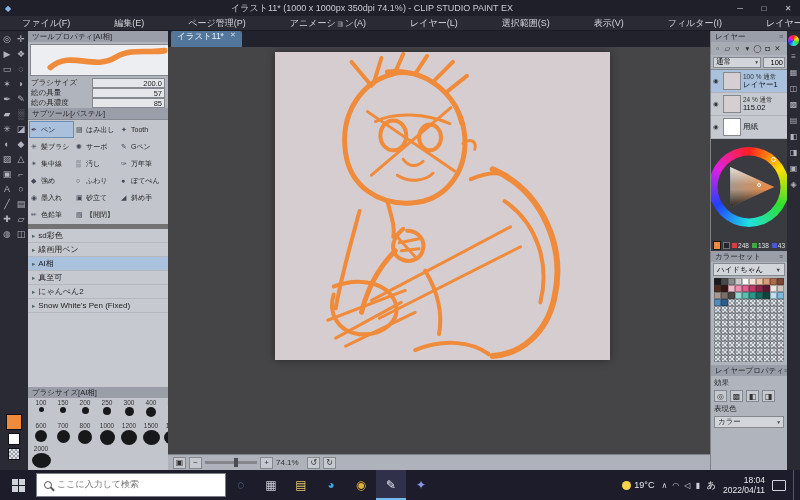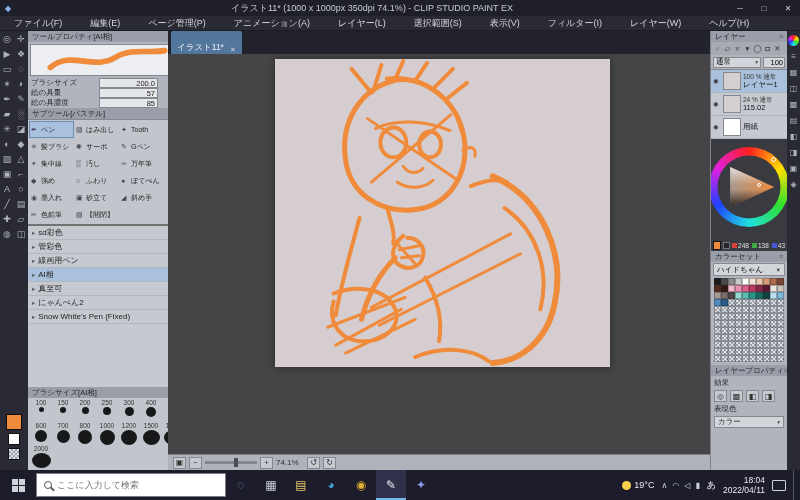--- a/index.html
+++ b/index.html
@@ -10,21 +10,21 @@
 
   
   .titlebar { position:absolute; top:0; left:0; right:0; height:16px; background:#1f1f29; color:#c8cbd2; display:flex; align-items:center; font-size:9px; }
   .app-badge { width:16px; text-align:center; color:#8ab4e8; font-size:8px; }
   .tb-title { flex:1; text-align:center; white-space:nowrap; overflow:hidden; }
   .win-controls { display:flex; }
   .win-btn { width:24px; height:16px; display:flex; align-items:center; justify-content:center; font-size:8px; color:#cfd2d8; }
 
   
   .menubar { position:absolute; top:16px; left:0; right:0; height:15px; background:#2a2a34; display:flex; align-items:center; color:#d4d6dc; font-size:9px; border-bottom:1px solid #1c1c24; }
-  .menu-item { padding:0 14px; white-space:nowrap; }
+  .menu-item { padding:0 22px; white-space:nowrap; }
 
   
   .toolbar { position:absolute; top:31px; left:28px; width:682px; height:19px; background:#2a2a34; display:flex; align-items:center; gap:2px; padding:0 4px; }
   .tb-ic { width:17px; height:15px; display:flex; align-items:center; justify-content:center; color:#b8bcc6; font-size:10px; border-radius:2px; }
   .tb-ic.active { background:#4a6a96; color:#fff; }
 
   
   .left-strip { position:absolute; top:31px; left:0; width:28px; bottom:30px; background:#2a2a34; display:flex; flex-direction:column; align-items:center; overflow:hidden; }
   .strip-tools { display:flex; flex-wrap:wrap; width:28px; }
   .ts-ic { width:14px; height:15px; display:flex; align-items:center; justify-content:center; color:#b0b4be; font-size:9px; }
@@ -34,42 +34,42 @@
   .checker-bg { background:conic-gradient(#9aa0a8 25%,#dde0e5 0 50%,#9aa0a8 0 75%,#dde0e5 0) 0 0/4px 4px; }
   .transparent-swatch { width:12px; height:12px; border:1px solid #101014; }
 
   
   .left-panels { position:absolute; top:31px; left:28px; width:160px; bottom:30px; background:#b0b4bc; border-right:1px solid #7e8188; display:flex; flex-direction:column; overflow:hidden; color:#222; }
   .panel-header { flex:0 0 11px; background:#999ea8; color:#23252a; display:flex; align-items:center; justify-content:space-between; padding:0 4px; font-size:7.5px; white-space:nowrap; overflow:hidden; }
   .ph-dots { color:#50535a; font-size:7px; }
   .brush-preview { flex:0 0 32px; margin:2px; background:#eceef1; border:1px solid #85888f; position:relative; color:var(--sketch); }
   .brush-preview svg { position:absolute; inset:0; width:100%; height:100%; }
   .preview-chip { position:absolute; right:2px; top:2px; width:8px; height:8px; background:var(--primary); border:1px solid #666; }
-  .slider-row { flex:0 0 15px; display:flex; align-items:center; gap:18px; padding:0 3px; }
+  .slider-row { flex:0 0 15px; display:flex; align-items:center; gap:11px; padding:0 3px; }
   .slider-label { width:50px; font-size:7.5px; white-space:nowrap; overflow:hidden; }
   .slider-bar { flex:1; height:10px; background:#e4e6ea; border:1px solid #85888f; display:flex; align-items:center; justify-content:flex-end; padding-right:2px; font-size:7.5px; }
   .slider-diamond { width:8px; text-align:center; font-size:6px; color:#444; }
   .st-grid { flex:0 0 104px; display:flex; flex-wrap:wrap; align-content:flex-start; background:#c2c6cc; padding:1px; border-top:1px solid #85888f; }
   .st-cell { width:45px; height:17px; display:flex; align-items:center; gap:1px; padding:0 1px; border:1px solid transparent; overflow:hidden; }
   .st-cell.selected { background:#a9c1dd; border-color:#6b8cb4; }
   .st-ic { font-size:7px; width:9px; color:#445; flex:0 0 auto; }
   .st-lb { font-size:7px; white-space:nowrap; overflow:hidden; }
-  .brush-list { flex:1 1 auto; background:#c6cad0; border-top:2px solid #737373; overflow:hidden; }
+  .brush-list { flex:1 1 auto; background:#c6cad0; border-top:5px solid #737373; overflow:hidden; }
   .bl-row { height:14px; display:flex; align-items:center; gap:3px; padding:0 4px; border-bottom:1px solid #b4b8be; font-size:8px; white-space:nowrap; overflow:hidden; }
   .bl-row.selected { background:#a9c1dd; }
   .bl-ic { color:#566; font-size:6.5px; }
   .bs-grid { flex:0 0 72px; display:flex; flex-wrap:wrap; align-content:flex-start; background:#c2c6cc; padding:1px 2px; }
   .bs-cell { width:22px; height:23px; display:flex; flex-direction:column; align-items:center; }
   .bs-num { font-size:6.5px; line-height:7px; color:#333; }
   .bs-dot { background:#17181a; border-radius:50%; margin-top:1px; }
 
   
   .center { position:absolute; top:31px; left:168px; width:542px; bottom:30px; display:flex; flex-direction:column; }
   .tab-row { flex:0 0 14px; background:#22222c; display:flex; align-items:flex-end; padding-left:3px; }
-  .canvas-tab { height:23px; background:#53779c; color:#eef2f6; font-size:8.5px; display:flex; align-items:flex-end; gap:6px; padding:0 6px; border-radius:2px 2px 0 0; }
+  .canvas-tab { height:16px; background:#53779c; color:#eef2f6; font-size:8.5px; display:flex; align-items:flex-start; gap:6px; padding:0 6px; border-radius:2px 2px 0 0; }
   .tab-close { font-size:7px; color:#cdd6e0; }
   .viewport { flex:1 1 auto; background:#454547; position:relative; overflow:hidden; }
   .paper { position:absolute; left:107px; top:5px; width:335px; height:308px; background:var(--paper); box-shadow:0 0 8px rgba(0,0,0,.4); color:var(--sketch); }
   .paper svg { position:absolute; inset:0; width:100%; height:100%; }
   .canvas-status { flex:0 0 16px; background:#aeb2ba; border-top:1px solid #7e8188; display:flex; align-items:center; gap:3px; padding:0 5px; font-size:8px; color:#333; }
   .cs-ic { width:13px; height:12px; display:flex; align-items:center; justify-content:center; border:1px solid #85888f; background:#c6cad0; font-size:8px; }
   .zoom-track { width:52px; height:3px; background:#83868d; position:relative; }
   .zoom-knob { position:absolute; left:55%; top:-3px; width:4px; height:9px; background:#4a4d53; }
   .zoom-value { min-width:28px; }
 
@@ -117,21 +117,21 @@
   .rs-ic.rainbow { border-radius:50%; background:conic-gradient(#ff2020,#ffe000,#30e030,#20e0e0,#2040ff,#e020e0,#ff2020); }
 
   
   .taskbar { position:absolute; left:0; right:0; bottom:0; height:30px; background:#1c1c2a; display:flex; align-items:center; color:#e8eaee; }
   .start-btn { width:36px; height:30px; display:flex; align-items:center; justify-content:center; }
   .win-logo { display:grid; grid-template-columns:6px 6px; gap:1px; }
   .win-logo span { width:6px; height:6px; background:#cfd4da; }
   .search-box { width:190px; height:24px; background:#fff; border:1px solid #7a7d84; display:flex; align-items:center; gap:5px; padding:0 7px; }
   .mag { width:8px; height:8px; border:1.5px solid #55585e; border-radius:50%; position:relative; flex:0 0 auto; }
   .mag::after { content:""; position:absolute; width:5px; height:1.5px; background:#55585e; transform:rotate(45deg); right:-4px; bottom:-1px; }
-  .search-input { border:none; outline:none; background:transparent; font-size:9px; color:#333; width:150px; font-family:Liberation Sans, sans-serif; }
+  .search-input { border:none; outline:none; background:transparent; font-size:9px; color:#333; width:150px; font-family:Liberation Mono, monospace; }
   .tb-apps { display:flex; align-items:center; }
   .tb-app { width:30px; height:30px; display:flex; align-items:center; justify-content:center; font-size:12px; }
   .tb-app.active { background:#30304a; box-shadow:inset 0 -2px 0 #76b9ed; }
   .tb-spacer { flex:1; }
   .tray { display:flex; align-items:center; gap:7px; padding-right:3px; font-size:9px; }
   .weather { display:flex; align-items:center; gap:3px; }
   .sun { width:9px; height:9px; border-radius:50%; background:#f8d24a; }
   .tray-ic { color:#cfd4da; font-size:8px; }
   .ime-badge { font-size:9px; color:#eef0f4; }
   .clock { display:flex; flex-direction:column; align-items:flex-end; line-height:10px; font-size:8.5px; }
@@ -460,24 +460,20 @@
         </div>
       </div>
 
     <div class="brush-list">
 
         <div class="bl-row">
           <span class="bl-ic">▸</span>
           <span>sd彩色</span>
         </div>
 
-        <div class="bl-row">
-          <span class="bl-ic">▸</span>
-          <span>管彩色</span>
-        </div>
 
         <div class="bl-row">
           <span class="bl-ic">▸</span>
           <span>線画用ペン</span>
         </div>
 
         <div class="bl-row selected">
           <span class="bl-ic">▸</span>
           <span>AI相</span>
         </div>

